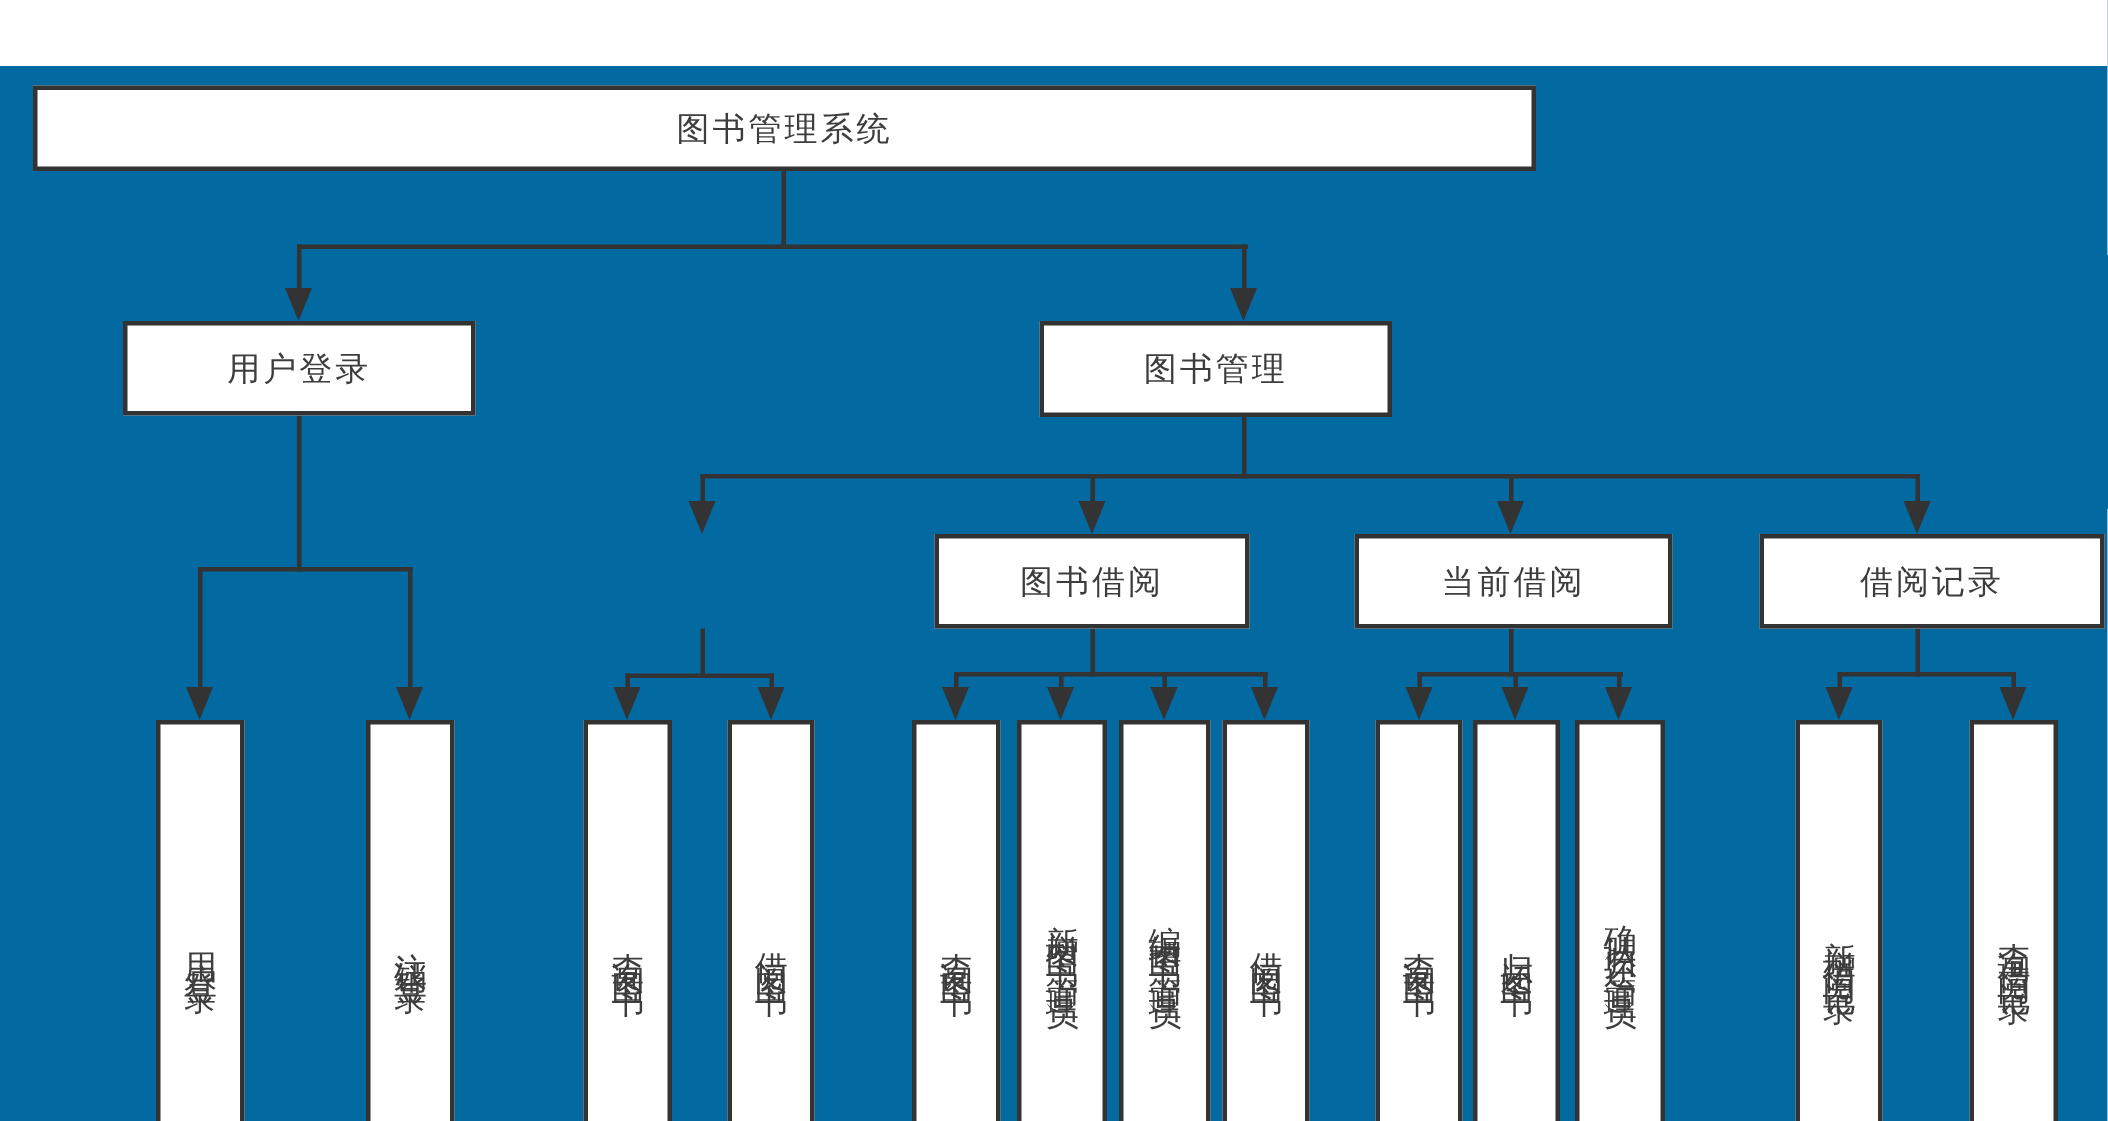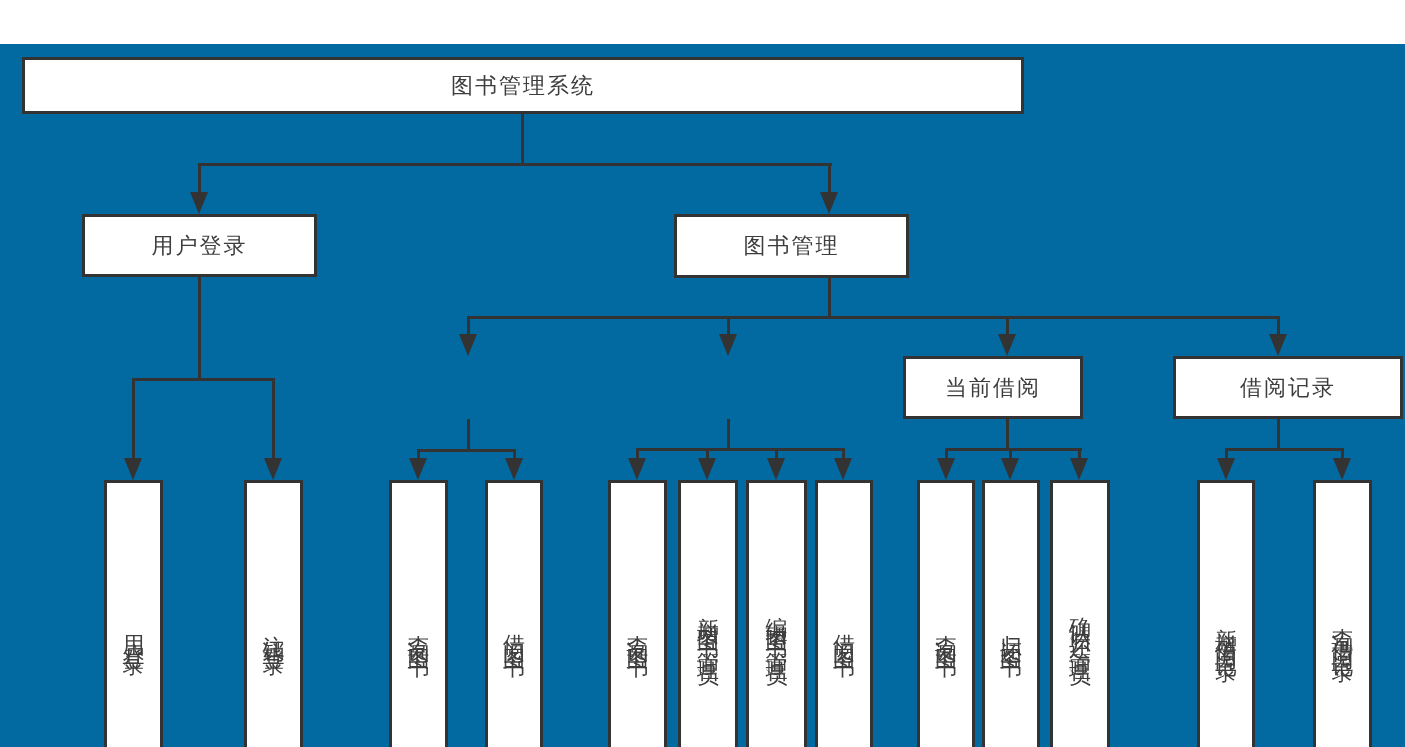--- a/index.html
+++ b/index.html
@@ -89,23 +89,24 @@
   <div class="vline" style="left:1277px;top:375px;height:32px"></div>
   <div class="hline" style="left:1225px;top:404px;width:118px"></div>
   <div class="vline" style="left:1225px;top:404px;height:13px"></div>
   <div class="arrow" style="left:1217px;top:414px"></div>
   <div class="vline" style="left:1341px;top:404px;height:13px"></div>
   <div class="arrow" style="left:1333px;top:414px"></div>
 
   <div class="box hbox" style="left:22px;top:13px;width:1002px;height:57px">图书管理系统</div>
 
   <div class="box hbox" style="left:82px;top:170px;width:235px;height:63px">用户登录</div>
-  <div class="box hbox" style="left:674px;top:170px;width:235px;height:64px">图书管理</div>
+  <div class="box hbox" style="left:693px;top:170px;width:235px;height:64px">图书管理</div>
 
-  <div class="box hbox" style="left:903px;top:312px;width:180px;height:63px">当前借阅</div>
+  <div class="box hbox" style="left:623px;top:312px;width:210px;height:63px">图书借阅</div>
+  <div class="box hbox" style="left:903px;top:312px;width:212px;height:63px">当前借阅</div>
   <div class="box hbox" style="left:1173px;top:312px;width:230px;height:63px">借阅记录</div>
 
   <div class="box vbox" style="left:104px;top:436px;width:59px;height:301px">用户登录</div>
   <div class="box vbox" style="left:244px;top:436px;width:59px;height:301px">注销登录</div>
 
   <div class="box vbox" style="left:389px;top:436px;width:59px;height:301px">查询图书</div>
   <div class="box vbox" style="left:485px;top:436px;width:58px;height:301px">借阅图书</div>
 
   <div class="box vbox" style="left:608px;top:436px;width:59px;height:301px">查询图书</div>
   <div class="box vbox" style="left:678px;top:436px;width:60px;height:301px">新增图书（管理员）</div>

